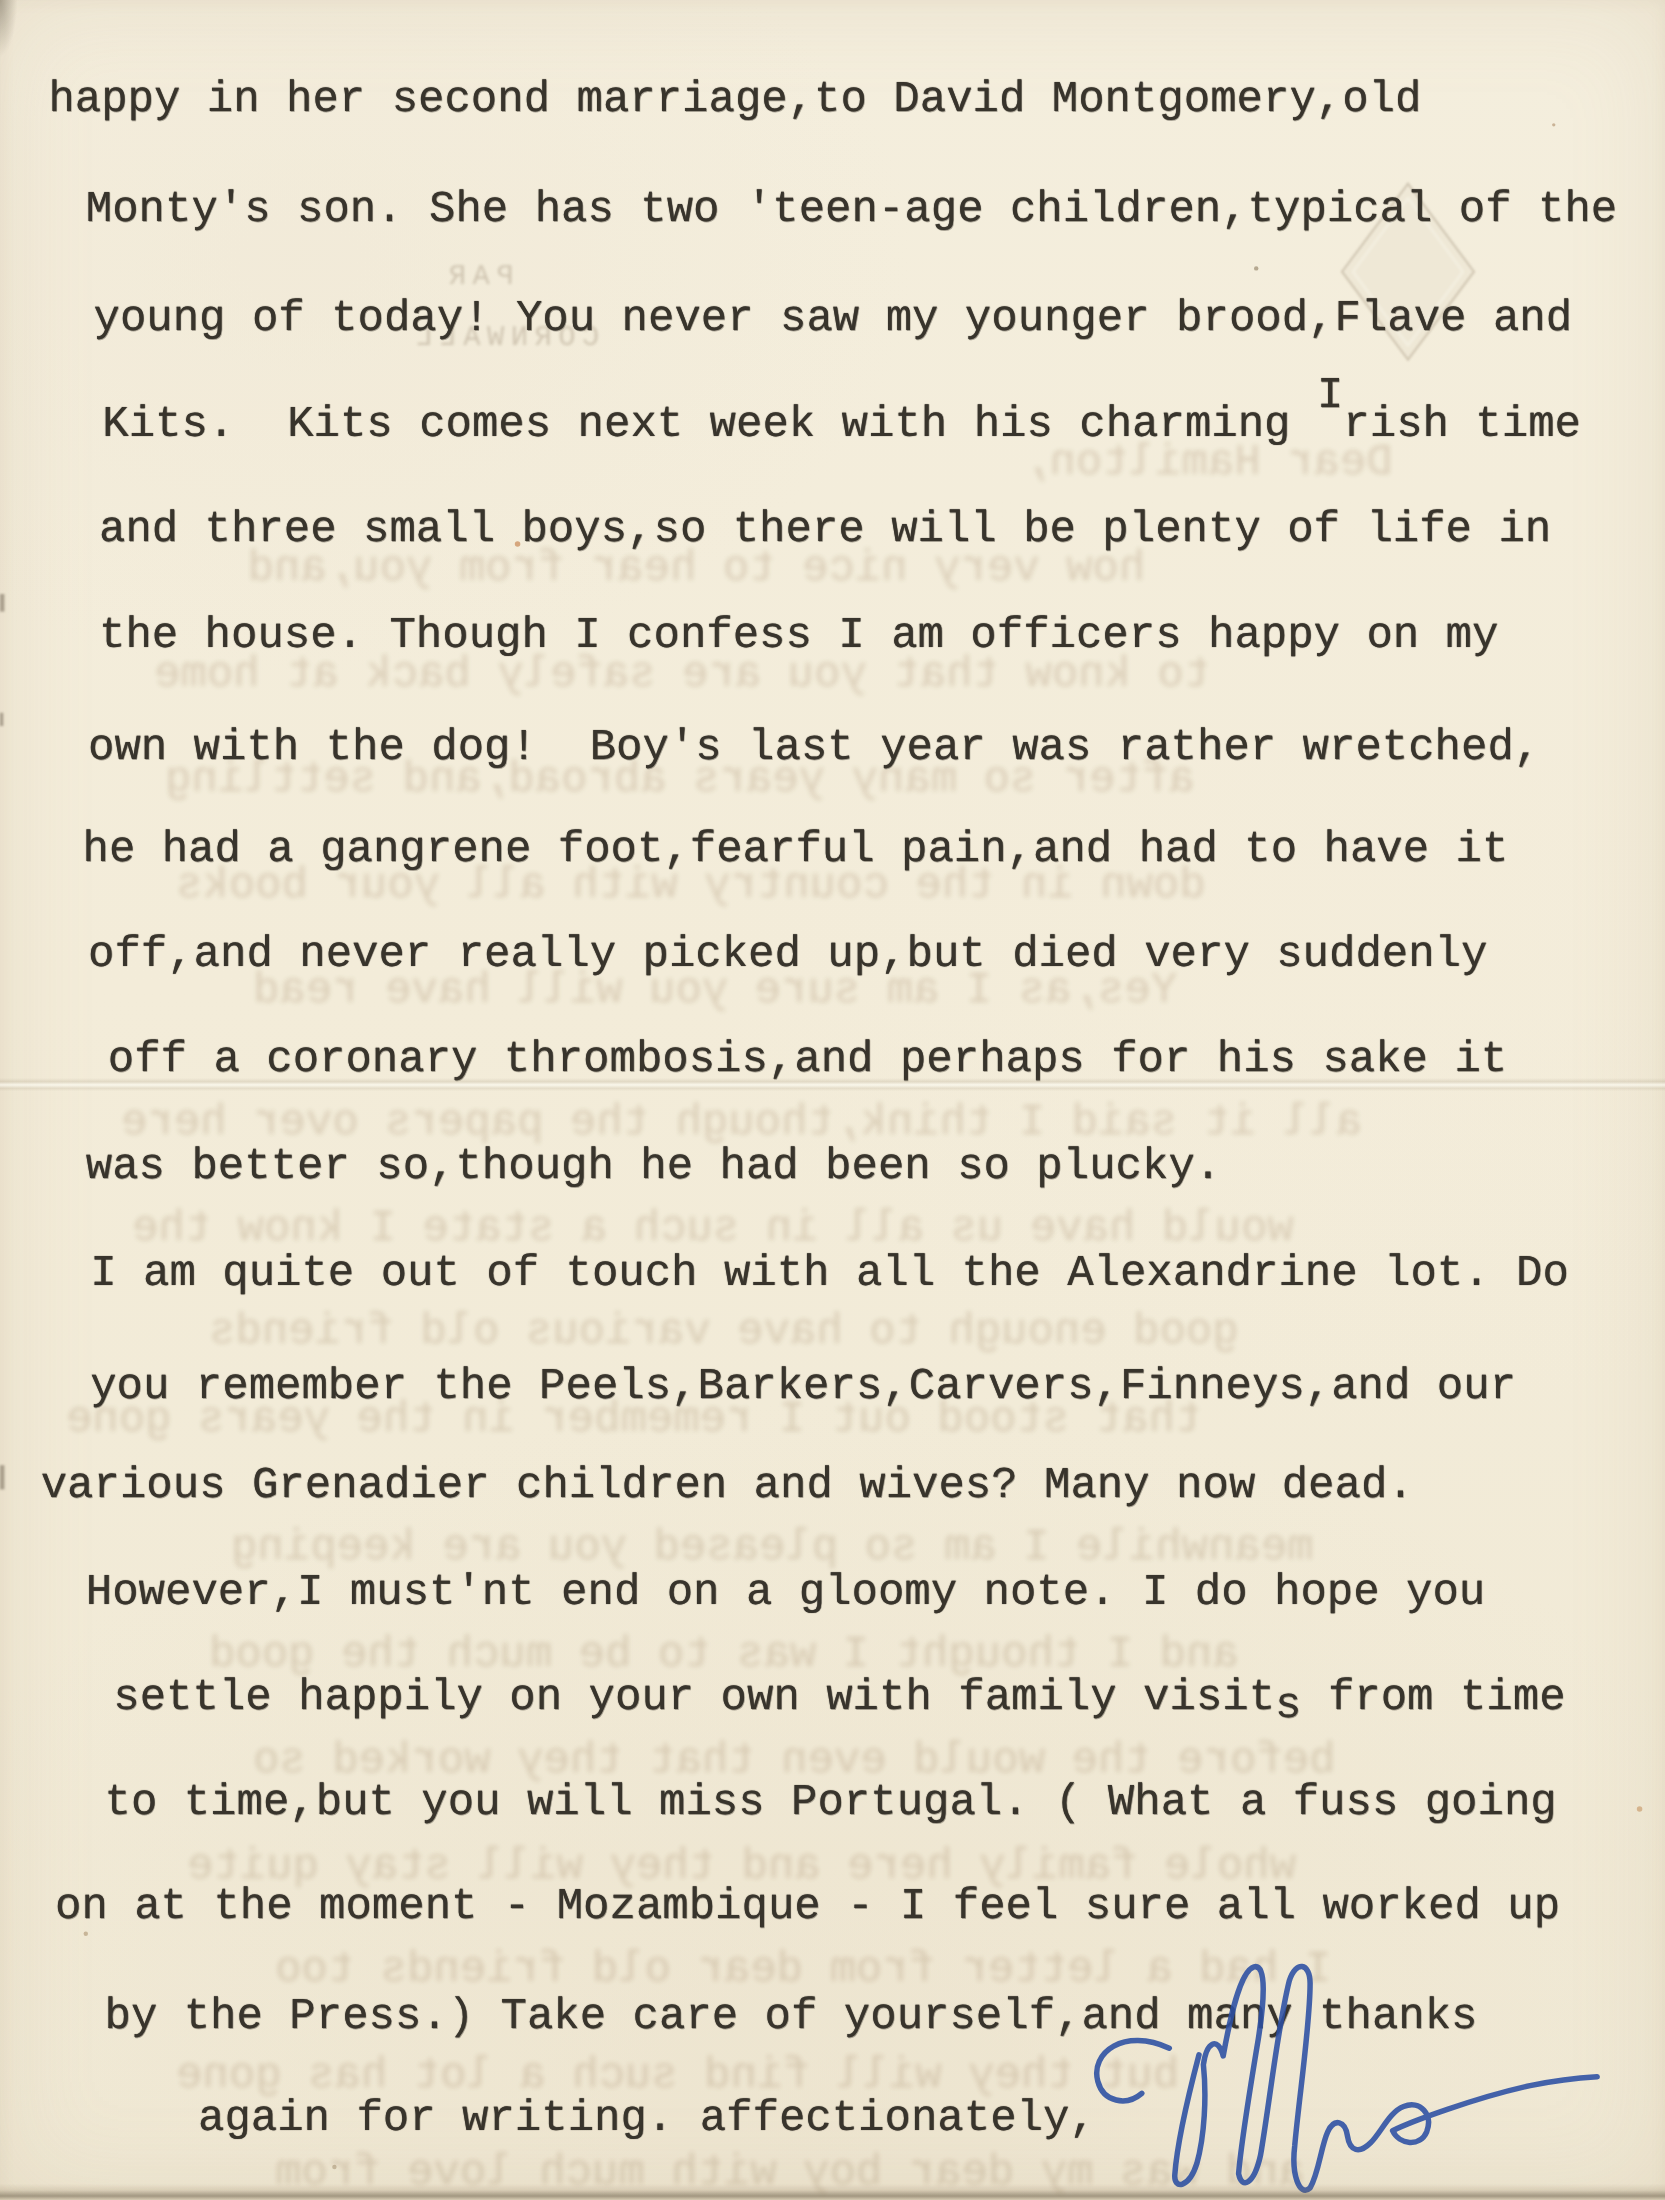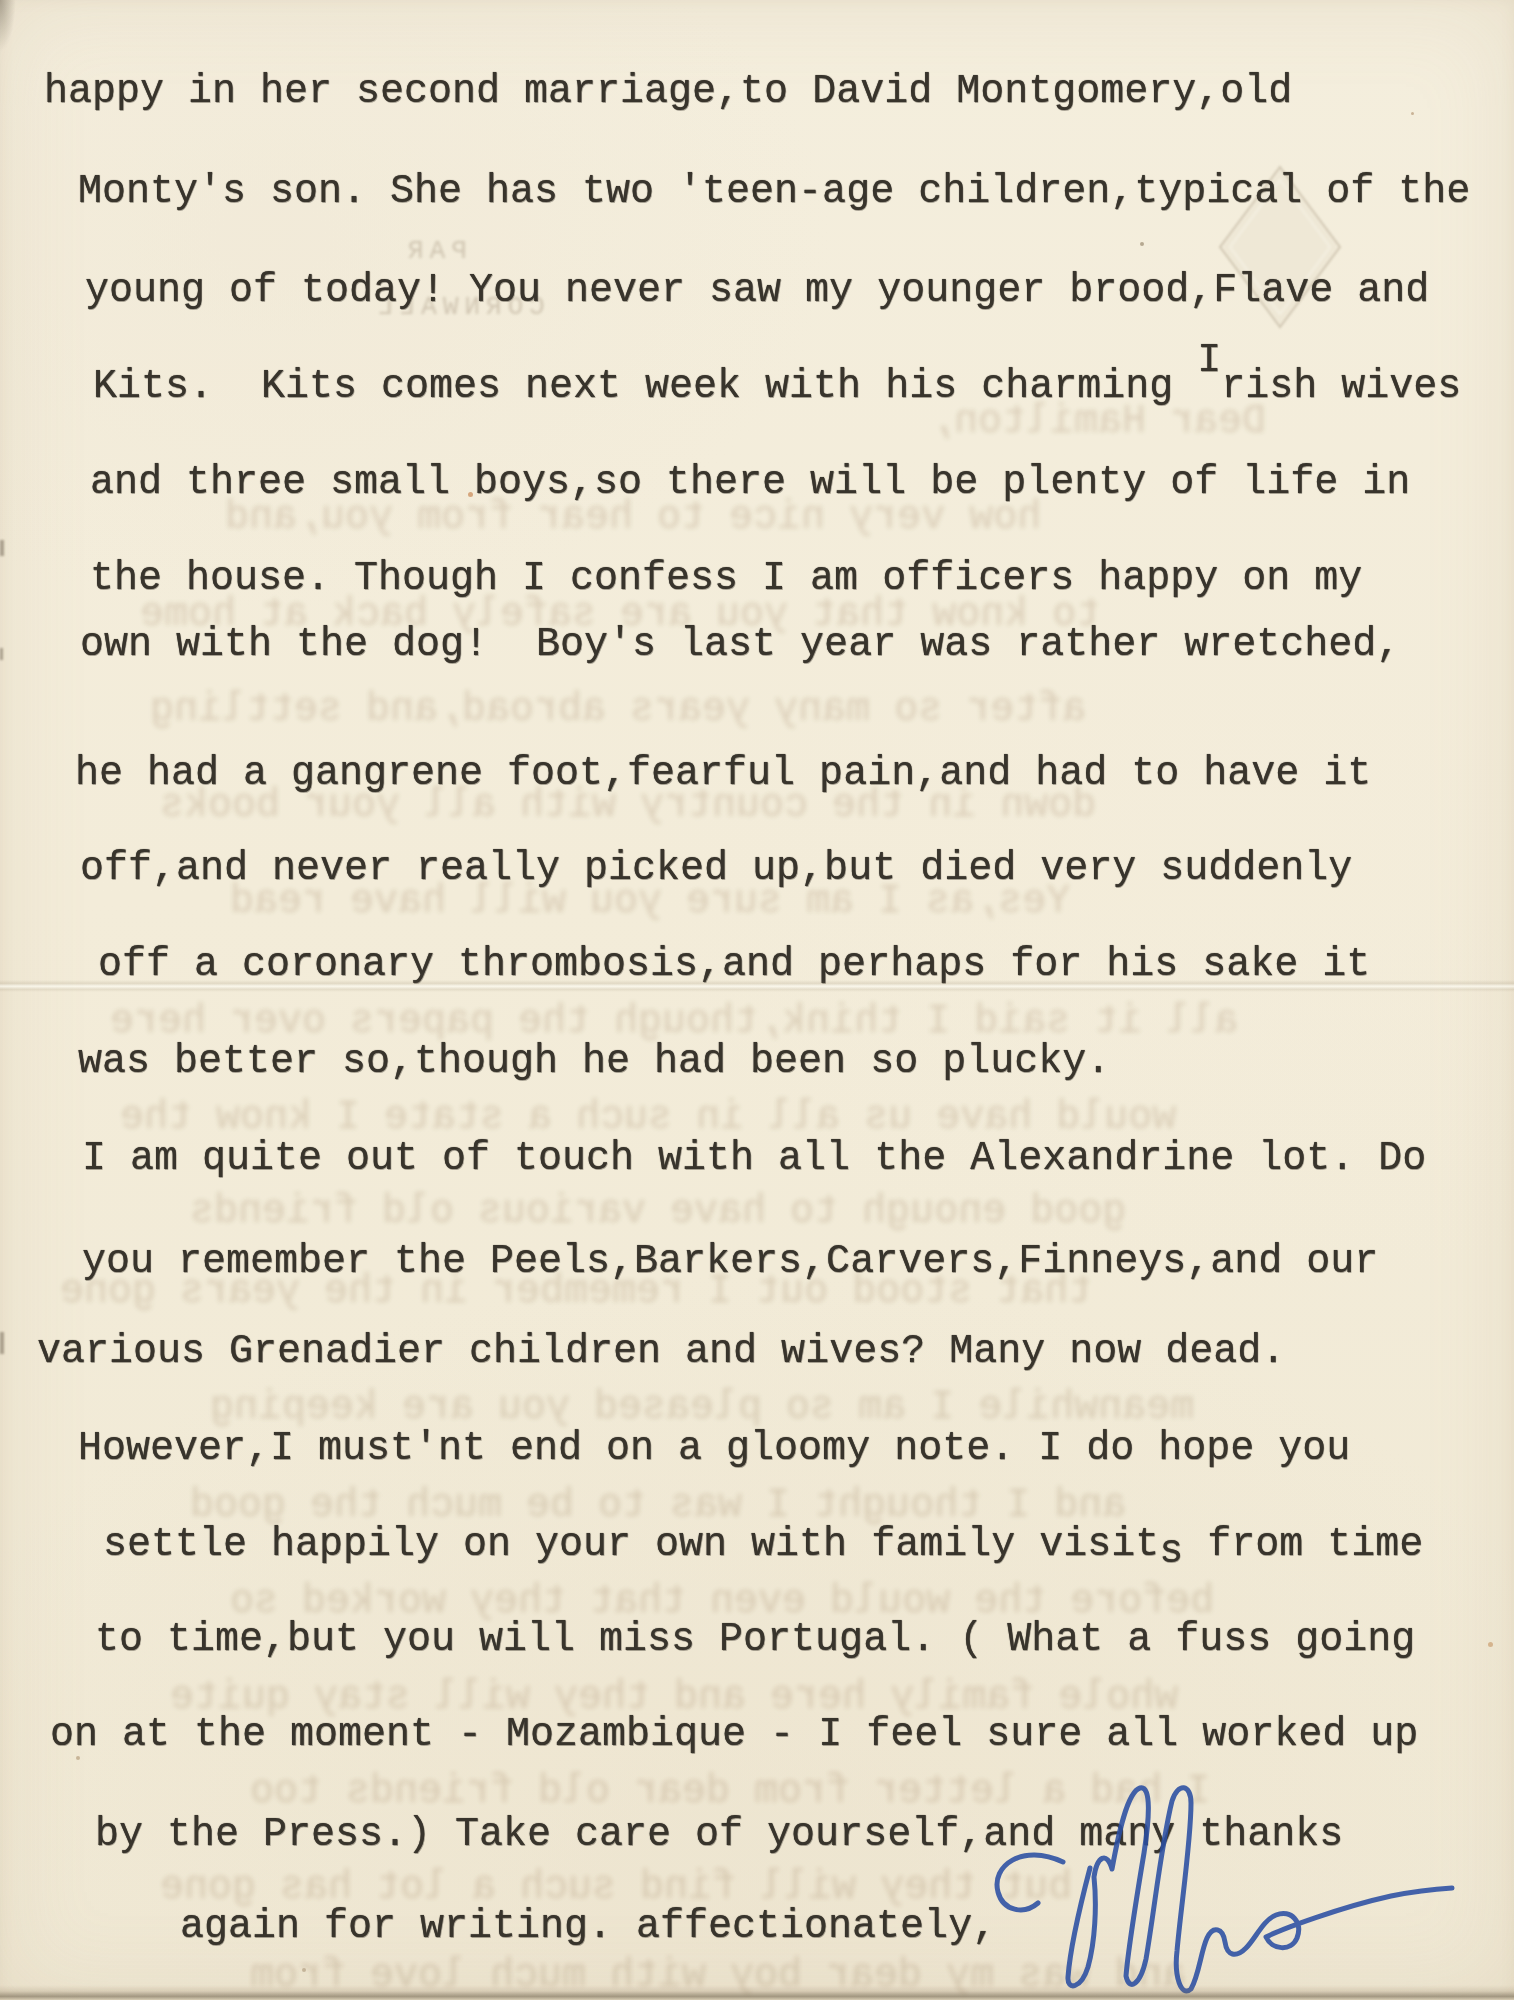--- a/index.html
+++ b/index.html
@@ -93,24 +93,24 @@
 
   <svg class="watermark" width="1514" height="2000" viewBox="0 0 1514 2000">
     <polygon points="1280,167 1340,247 1280,327 1220,247" fill="rgba(222,214,196,0.22)" stroke="rgba(172,160,138,0.45)" stroke-width="2" style="filter:blur(1.2px)"></polygon>
     <polygon points="1280,180 1330,247 1280,314 1230,247" fill="none" stroke="rgba(255,255,248,0.40)" stroke-width="2" style="filter:blur(1.5px)"></polygon>
   </svg>
 
   <div class="text-layer" id="text-layer">
       <div class="tline" style="left: 44px; top: 70px; color: rgb(56, 52, 44);"><span>happy in her second marriage,to David Montgomery,old</span></div>
       <div class="tline" style="left: 78px; top: 170px; color: rgb(56, 52, 44);"><span>Monty's son. She has two 'teen-age children,typical of the</span></div>
       <div class="tline" style="left: 85px; top: 269px; color: rgb(56, 52, 44);"><span>young of today! You never saw my younger brood,Flave and</span></div>
-      <div class="tline" style="left: 93px; top: 365px; color: rgb(56, 52, 44);"><span>Kits.  Kits comes next week with his charming </span><span style="position: relative; top: -26px;">I</span><span>rish wives</span></div>
+      <div class="tline" style="left: 93px; top: 365px; color: rgb(56, 52, 44);"><span>Kits.  Kits comes next week with his charming </span><span style="position: relative; top: -26px;">I</span><span>rish time</span></div>
       <div class="tline" style="left: 90px; top: 461px; color: rgb(56, 52, 44);"><span>and three small boys,so there will be plenty of life in</span></div>
       <div class="tline" style="left: 90px; top: 557px; color: rgb(56, 52, 44);"><span>the house. Though I confess I am officers happy on my</span></div>
-      <div class="tline" style="left: 80px; top: 623px; color: rgb(56, 52, 44);"><span>own with the dog!  Boy's last year was rather wretched,</span></div>
+      <div class="tline" style="left: 80px; top: 659px; color: rgb(56, 52, 44);"><span>own with the dog!  Boy's last year was rather wretched,</span></div>
       <div class="tline" style="left: 75px; top: 752px; color: rgb(56, 52, 44);"><span>he had a gangrene foot,fearful pain,and had to have it</span></div>
       <div class="tline" style="left: 80px; top: 847px; color: rgb(56, 52, 44);"><span>off,and never really picked up,but died very suddenly</span></div>
       <div class="tline" style="left: 98px; top: 943px; color: rgb(56, 52, 44);"><span>off a coronary thrombosis,and perhaps for his sake it</span></div>
       <div class="tline" style="left: 78px; top: 1040px; color: rgb(56, 52, 44); text-align: right;"><span>was better so,though he had been so plucky.</span></div>
       <div class="tline" style="left: 82px; top: 1137px; color: rgb(56, 52, 44);"><span>I am quite out of touch with all the Alexandrine lot. Do</span></div>
       <div class="tline" style="left: 82px; top: 1240px; color: rgb(56, 52, 44);"><span>you remember the Peels,Barkers,Carvers,Finneys,and our</span></div>
       <div class="tline" style="left: 37px; top: 1330px; color: rgb(56, 52, 44);"><span>various Grenadier children and wives? Many now dead.</span></div>
       <div class="tline" style="left: 78px; top: 1427px; color: rgb(56, 52, 44);"><span>However,I must'nt end on a gloomy note. I do hope you</span></div>
       <div class="tline" style="left: 103px; top: 1523px; color: rgb(56, 52, 44);"><span>settle happily on your own with family visit</span><span style="position: relative; top: 7px;">s</span><span> from time</span></div>
       <div class="tline" style="left: 95px; top: 1618px; color: rgb(56, 52, 44);"><span>to time,but you will miss Portugal. ( What a fuss going</span></div>

